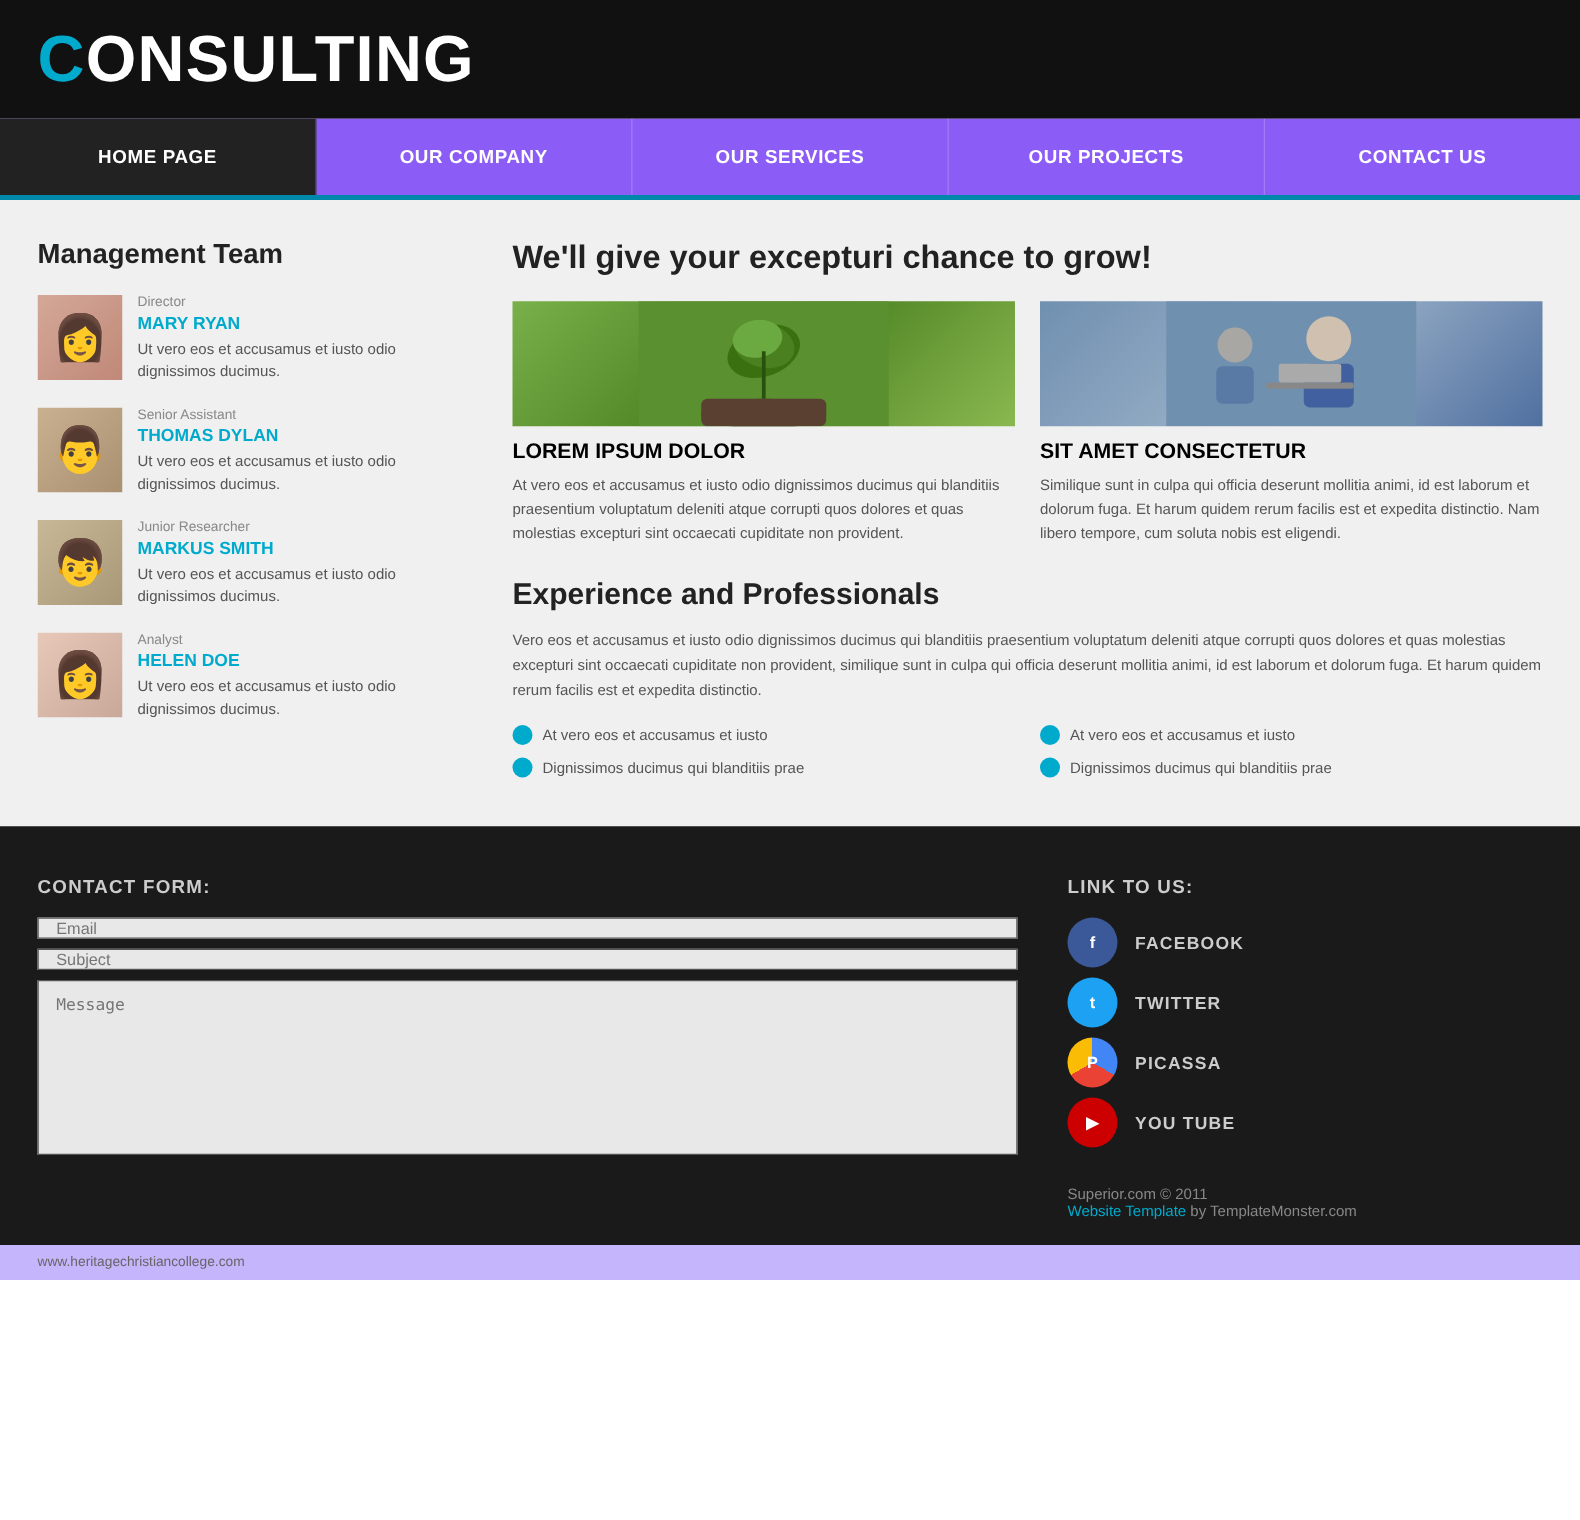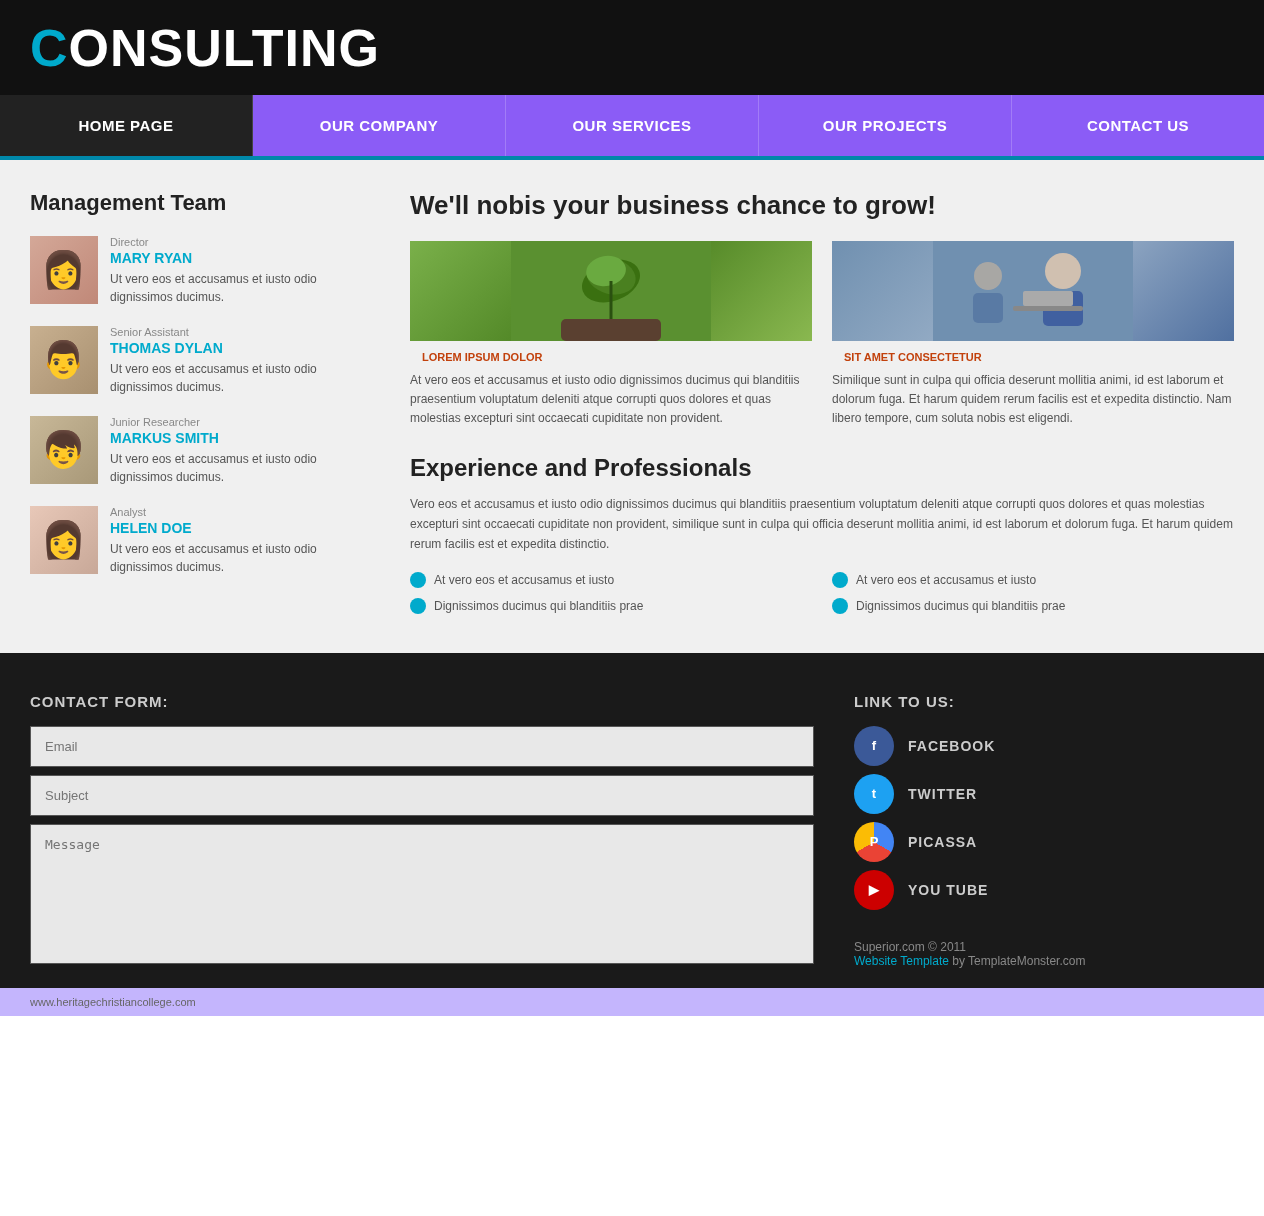--- a/index.html
+++ b/index.html
@@ -166,27 +166,26 @@
       align-items: center;
       justify-content: center;
     }
     .article-img.green {
       background: linear-gradient(135deg, #7ab04a, #4a8020, #8ab850);
     }
     .article-img.blue-gray {
       background: linear-gradient(135deg, #7090b0, #9ab0c8, #5070a0);
     }
     .article-link {
-      color: #c2410c;
-      font-size: 11px;
+      color: #000000;
+      font-size: 17px;
       font-weight: bold;
       text-transform: uppercase;
       margin-bottom: 8px;
       display: block;
-      margin-left: 12px;
     }
     .article-text {
       font-size: 12px;
       color: #555;
       line-height: 1.6;
     }
     .exp-title {
       font-size: 24px;
       font-weight: bold;
       color: #222;
@@ -241,21 +240,21 @@
     .footer-section-title {
       color: #ccc;
       font-size: 15px;
       font-weight: bold;
       letter-spacing: 1px;
       margin-bottom: 16px;
       text-transform: uppercase;
     }
     .form-input {
       width: 100%;
-      padding: 12px 14px;
+      padding: 0 14px;
       background: rgba(255,255,255,0.9);
       border: 1px solid #555;
       color: #999;
       font-size: 13px;
       margin-bottom: 8px;
       outline: none;
     }
     .form-textarea {
       width: 100%;
       padding: 12px 14px;
@@ -380,21 +379,21 @@
       </div>
       <div class="team-info">
         <div class="role">Analyst</div>
         <div class="name">HELEN DOE</div>
         <div class="desc">Ut vero eos et accusamus et iusto odio dignissimos ducimus.</div>
       </div>
     </div>
   </div>
 
   <div class="right-col">
-    <h2 class="right-title">We'll nobis your business chance to grow!</h2>
+    <h2 class="right-title">We'll give your excepturi chance to grow!</h2>
 
     <div class="articles-row">
 
       <div class="article">
         <div class="article-img green">
           <svg width="100%" height="100" viewBox="0 0 200 100">
             <rect width="200" height="100" fill="#5a9030"></rect>
 
             <ellipse cx="100" cy="40" rx="30" ry="20" fill="#3a7010" transform="rotate(-20 100 40)"></ellipse>
             <ellipse cx="100" cy="35" rx="25" ry="18" fill="#4a8020" transform="rotate(15 100 35)"></ellipse>

